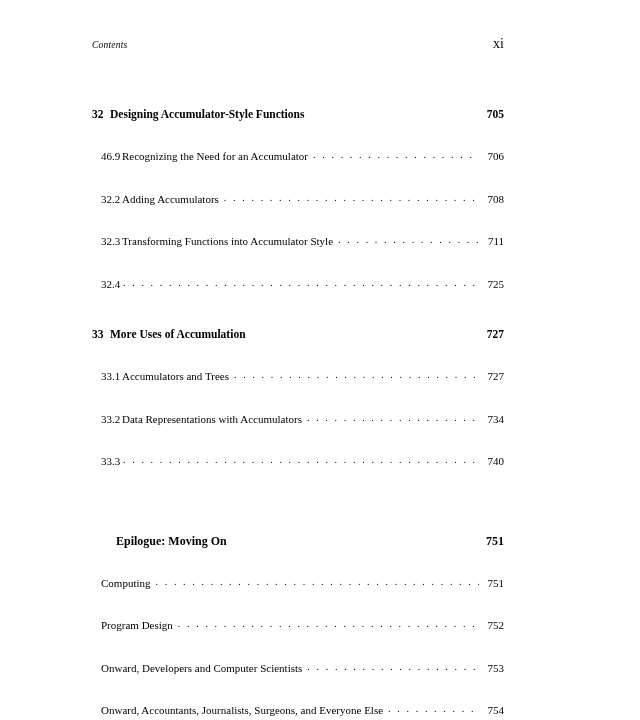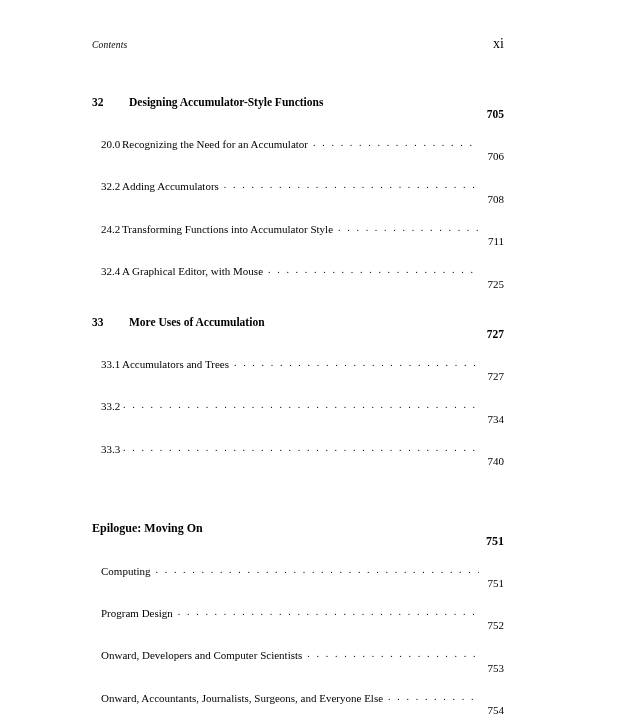--- a/index.html
+++ b/index.html
@@ -43,21 +43,21 @@
     letter-spacing: 0.2px;
   }
   .runhead .folio {
     font-style: normal;
     font-size: 14px;
   }
 
   
   .row {
     display: flex;
-    align-items: center;
+    align-items: flex-end;
     font-size: 11px;
     line-height: 17.4px;
     white-space: nowrap;
   }
   .row .num {
     flex: 0 0 auto;
     text-align: left;
   }
   .row .label {
     flex: 0 0 auto;
@@ -85,40 +85,40 @@
   .chapter {
     font-weight: bold;
     font-size: 11.5px;
     margin-top: 0;
   }
   .chapter .num {
     width: 18px;
   }
   .chapter .label {
     padding-right: 0;
-    margin-left: 19px;
   }
   .chapter .page-no {
     font-weight: bold;
   }
 
   
   .section .num {
     width: 30px;
     padding-left: 9px;
     box-sizing: border-box;
   }
 
   
   .part {
     font-weight: bold;
     font-size: 12px;
   }
   .part .label {
     padding-right: 0;
+    margin-left: 24px;
   }
   .part .page-no {
     font-weight: bold;
   }
   .plainsec .num {
     width: 9px;
   }
 
   .gap-sm { height: 8px; }
   .gap-md { height: 13px; }
@@ -136,58 +136,58 @@
     </div>
 
     <div id="toc-list">
         <div class="row chapter noleader">
           <span class="num">32</span>
           <span class="label">Designing Accumulator-Style Functions</span>
           <span class="leader"></span>
           <span class="page-no">705</span>
         </div>
         <div class="row section">
-          <span class="num">20.0</span>
+          <span class="num">46.9</span>
           <span class="label">Recognizing the Need for an Accumulator</span>
           <span class="leader">. . . . . . . . . . . . . . . . . . . . . . . . . . . . . . . . . . . . . . . . . . . . . . . . . . . . . . . . . . . . . . . . . . . . . . . . . . . . . . . . . . . . . . . . . . </span>
           <span class="page-no">706</span>
         </div>
         <div class="row section">
           <span class="num">32.2</span>
           <span class="label">Adding Accumulators</span>
           <span class="leader">. . . . . . . . . . . . . . . . . . . . . . . . . . . . . . . . . . . . . . . . . . . . . . . . . . . . . . . . . . . . . . . . . . . . . . . . . . . . . . . . . . . . . . . . . . </span>
           <span class="page-no">708</span>
         </div>
         <div class="row section">
-          <span class="num">24.2</span>
+          <span class="num">32.3</span>
           <span class="label">Transforming Functions into Accumulator Style</span>
           <span class="leader">. . . . . . . . . . . . . . . . . . . . . . . . . . . . . . . . . . . . . . . . . . . . . . . . . . . . . . . . . . . . . . . . . . . . . . . . . . . . . . . . . . . . . . . . . . </span>
           <span class="page-no">711</span>
         </div>
         <div class="row section">
           <span class="num">32.4</span>
-          <span class="label">A Graphical Editor, with Mouse</span>
           <span class="leader">. . . . . . . . . . . . . . . . . . . . . . . . . . . . . . . . . . . . . . . . . . . . . . . . . . . . . . . . . . . . . . . . . . . . . . . . . . . . . . . . . . . . . . . . . . </span>
           <span class="page-no">725</span>
         </div>
         <div class="gap-sm"></div>
         <div class="row chapter noleader">
           <span class="num">33</span>
           <span class="label">More Uses of Accumulation</span>
           <span class="leader"></span>
           <span class="page-no">727</span>
         </div>
         <div class="row section">
           <span class="num">33.1</span>
           <span class="label">Accumulators and Trees</span>
           <span class="leader">. . . . . . . . . . . . . . . . . . . . . . . . . . . . . . . . . . . . . . . . . . . . . . . . . . . . . . . . . . . . . . . . . . . . . . . . . . . . . . . . . . . . . . . . . . </span>
           <span class="page-no">727</span>
         </div>
         <div class="row section">
           <span class="num">33.2</span>
+          <span class="label">Data Representations with Accumulators</span>
           <span class="leader">. . . . . . . . . . . . . . . . . . . . . . . . . . . . . . . . . . . . . . . . . . . . . . . . . . . . . . . . . . . . . . . . . . . . . . . . . . . . . . . . . . . . . . . . . . </span>
           <span class="page-no">734</span>
         </div>
         <div class="row section">
           <span class="num">33.3</span>
           <span class="leader">. . . . . . . . . . . . . . . . . . . . . . . . . . . . . . . . . . . . . . . . . . . . . . . . . . . . . . . . . . . . . . . . . . . . . . . . . . . . . . . . . . . . . . . . . . </span>
           <span class="page-no">740</span>
         </div>
         <div class="gap-md"></div>
         <div class="gap-lg"></div>

